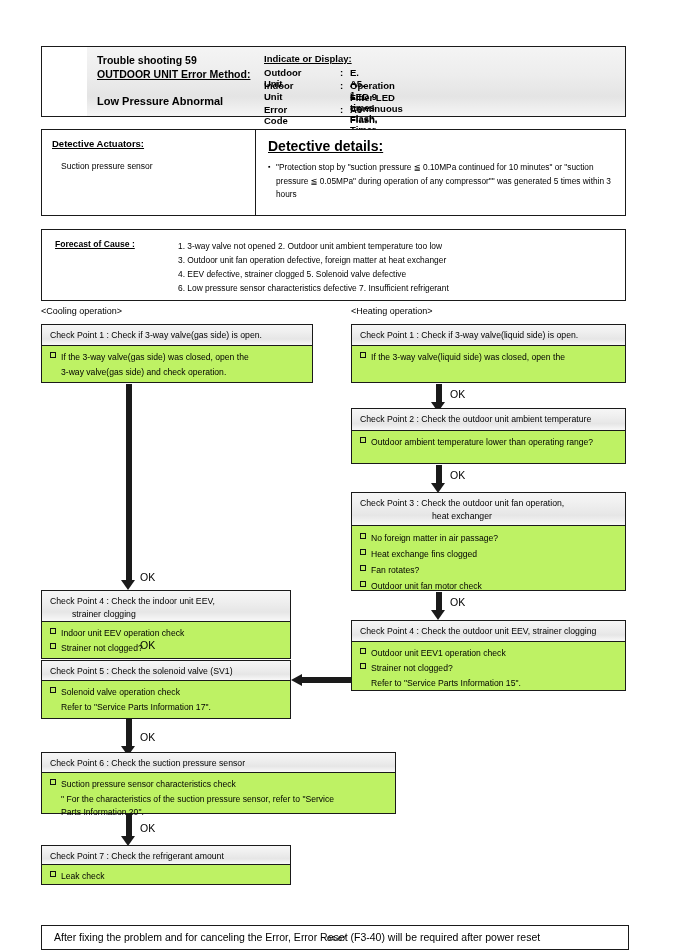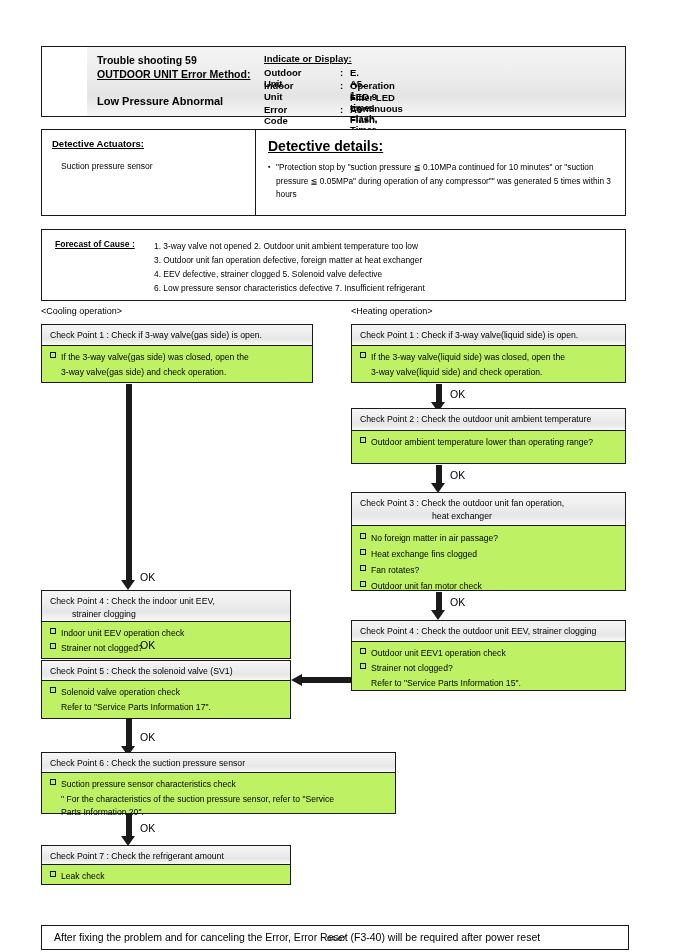--- a/index.html
+++ b/index.html
@@ -47,21 +47,21 @@
   #info2 .right{position:absolute;left:214px;top:0;right:0;height:100%;}
   .d-title{position:absolute;left:10px;top:8px;font-size:9.5px;font-weight:bold;text-decoration:underline;}
   .d-body{position:absolute;left:10px;top:30px;font-size:8.5px;line-height:12.5px;margin-left:9px;}
   .dd-title{position:absolute;left:12px;top:8px;font-size:14px;font-weight:bold;text-decoration:underline;}
   .dd-bullet{position:absolute;left:12px;top:33px;font-size:7px;}
   .dd-text{position:absolute;left:20px;top:31px;right:8px;font-size:8.3px;line-height:13.5px;}
 
   
   #forecast{left:41px;top:229px;width:585px;height:72px;}
   .fc-title{position:absolute;left:13px;top:9px;font-size:8.6px;font-weight:bold;text-decoration:underline;}
-  .fc-list{position:absolute;left:112px;top:9px;right:6px;font-size:8.4px;line-height:14px;}
+  .fc-list{position:absolute;left:136px;top:9px;right:6px;font-size:8.4px;line-height:14px;}
 
   
   .colcap{position:absolute;font-size:9px;}
 
   
   .cp{position:absolute;border:1.5px solid #1a1a1a;box-sizing:border-box;background:#bef264;}
   .cp-head{
     border-bottom:1.5px solid #1a1a1a;box-sizing:border-box;
     background:linear-gradient(to bottom,#f6f6f6 0%,#efefef 35%,#e6e6e6 70%,#f8f8f8 100%);
     font-size:8.7px;padding:4px 0 0 8px;line-height:12.5px;
@@ -231,21 +231,20 @@
     </div>
   </div>
 
   <div class="cp" style="left:351px;top:324px;width:275px;height:59px;">
     <div class="cp-head" style="height:21px;">Check Point 1 : Check if 3-way valve(liquid side) is open.</div>
     <div class="cp-body">
       <div class="item">
         <span class="chk"></span>
         <span>If the 3-way valve(liquid side) was closed, open the</span>
       </div>
-      <div class="sub">3-way valve(liquid side) and check operation.</div>
     </div>
   </div>
 
   <div class="arrow-down" style="left:431px;top:384px;height:28px;">
     <div class="shaft" style="height:18px;"></div>
     <div class="head" style="top:18px;"></div>
   </div>
   <div class="ok-lbl" style="left:450px;top:388px;">OK</div>
 
   <div class="cp" style="left:351px;top:408px;width:275px;height:56px;">

